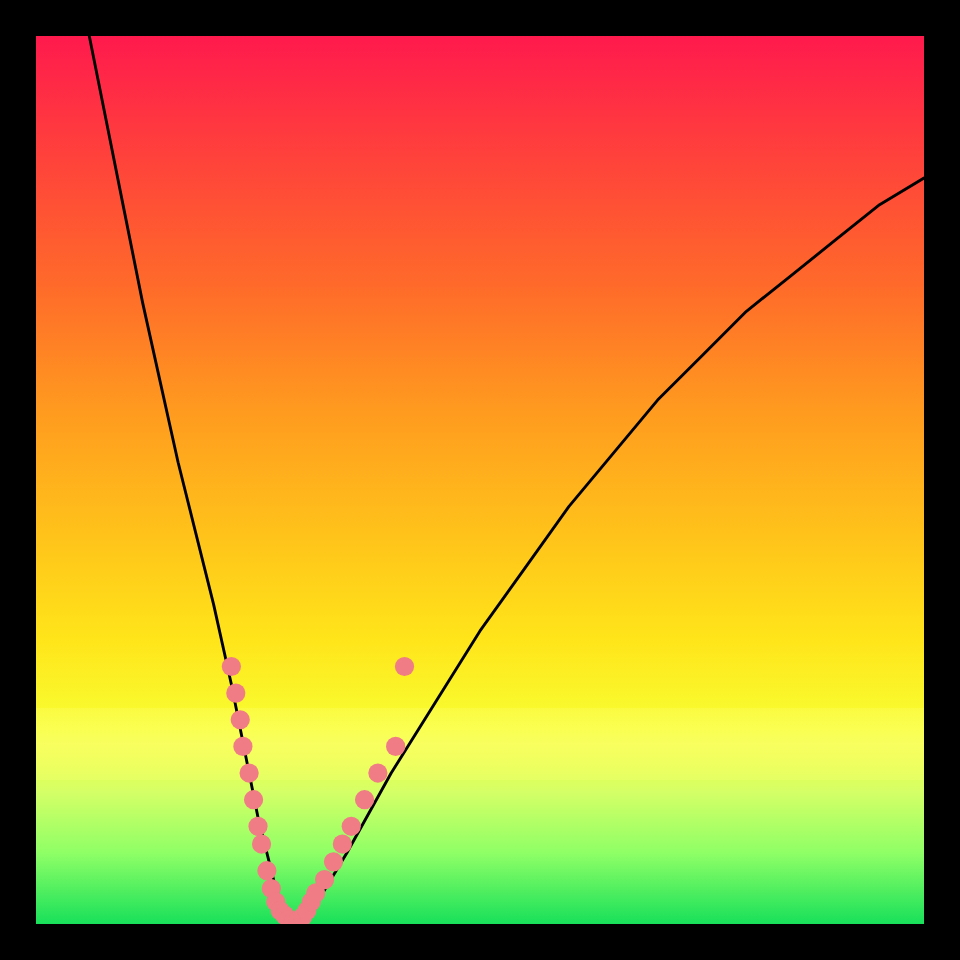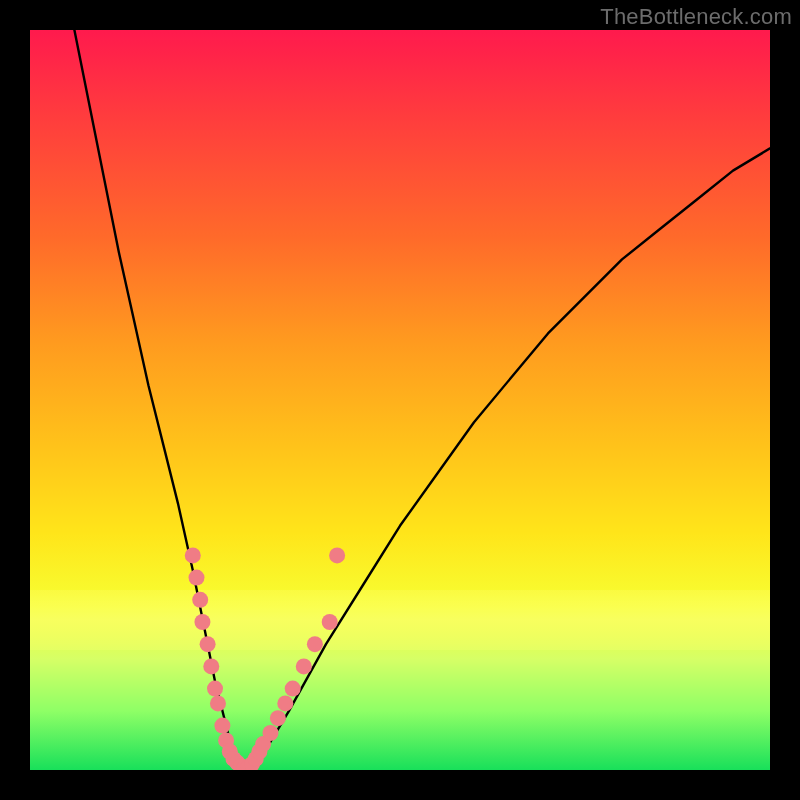--- a/index.html
+++ b/index.html
@@ -100,14 +100,13 @@
           <circle cx="247.90" cy="688.20" r="8" fill="#f07c85"></circle>
           <circle cx="255.30" cy="673.40" r="8" fill="#f07c85"></circle>
           <circle cx="262.70" cy="658.60" r="8" fill="#f07c85"></circle>
           <circle cx="273.80" cy="636.40" r="8" fill="#f07c85"></circle>
           <circle cx="284.90" cy="614.20" r="8" fill="#f07c85"></circle>
           <circle cx="299.70" cy="592.00" r="8" fill="#f07c85"></circle>
           <circle cx="307.10" cy="525.40" r="8" fill="#f07c85"></circle>
         </g>
     </svg>
   </div>
-  <div class="watermark">TheBottleneck.com</div>
 </div>
 
 </body></html>

